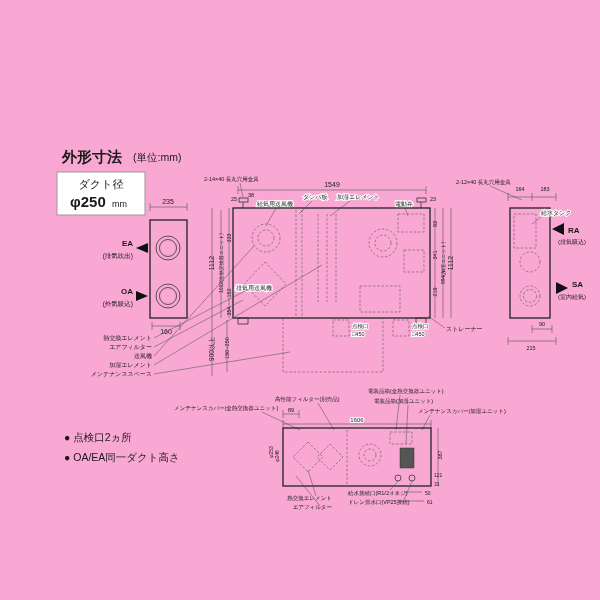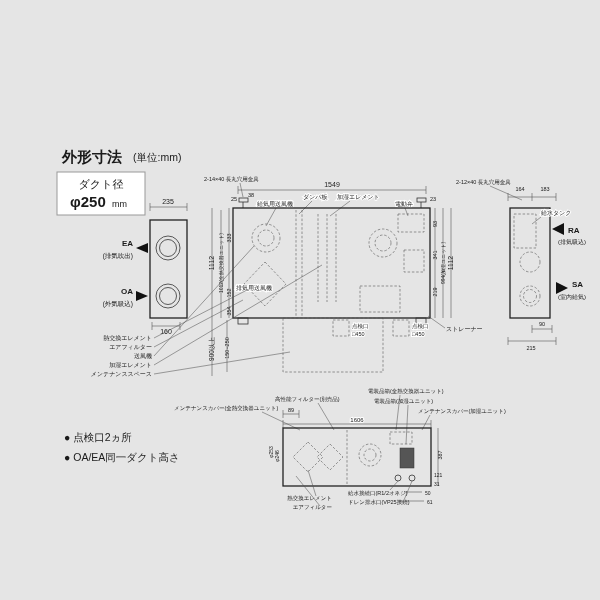--- a/index.html
+++ b/index.html
@@ -1,16 +1,16 @@
 <!DOCTYPE html>
 <html><head>
 <meta charset="utf-8">
 <style>
   html,body{margin:0;padding:0;background:#fff;}
-  .page{position:relative;width:600px;height:600px;background:#e5e5e5;overflow:hidden;
+  .page{position:relative;width:600px;height:600px;background:#f9a8d4;overflow:hidden;
         font-family:"Liberation Sans","DejaVu Sans",sans-serif;}
   svg{display:block;}
   text{fill:#1a1a1a;font-family:"Liberation Sans","DejaVu Sans",sans-serif;}
   .title{font-size:15px;font-weight:bold;}
   .t10{font-size:10.5px;}
   .t11{font-size:11px;}
   .big{font-size:15px;font-weight:bold;}
   .t9{font-size:9px;}
   .t8{font-size:8px;font-weight:bold;}
   .t7{font-size:7px;}

